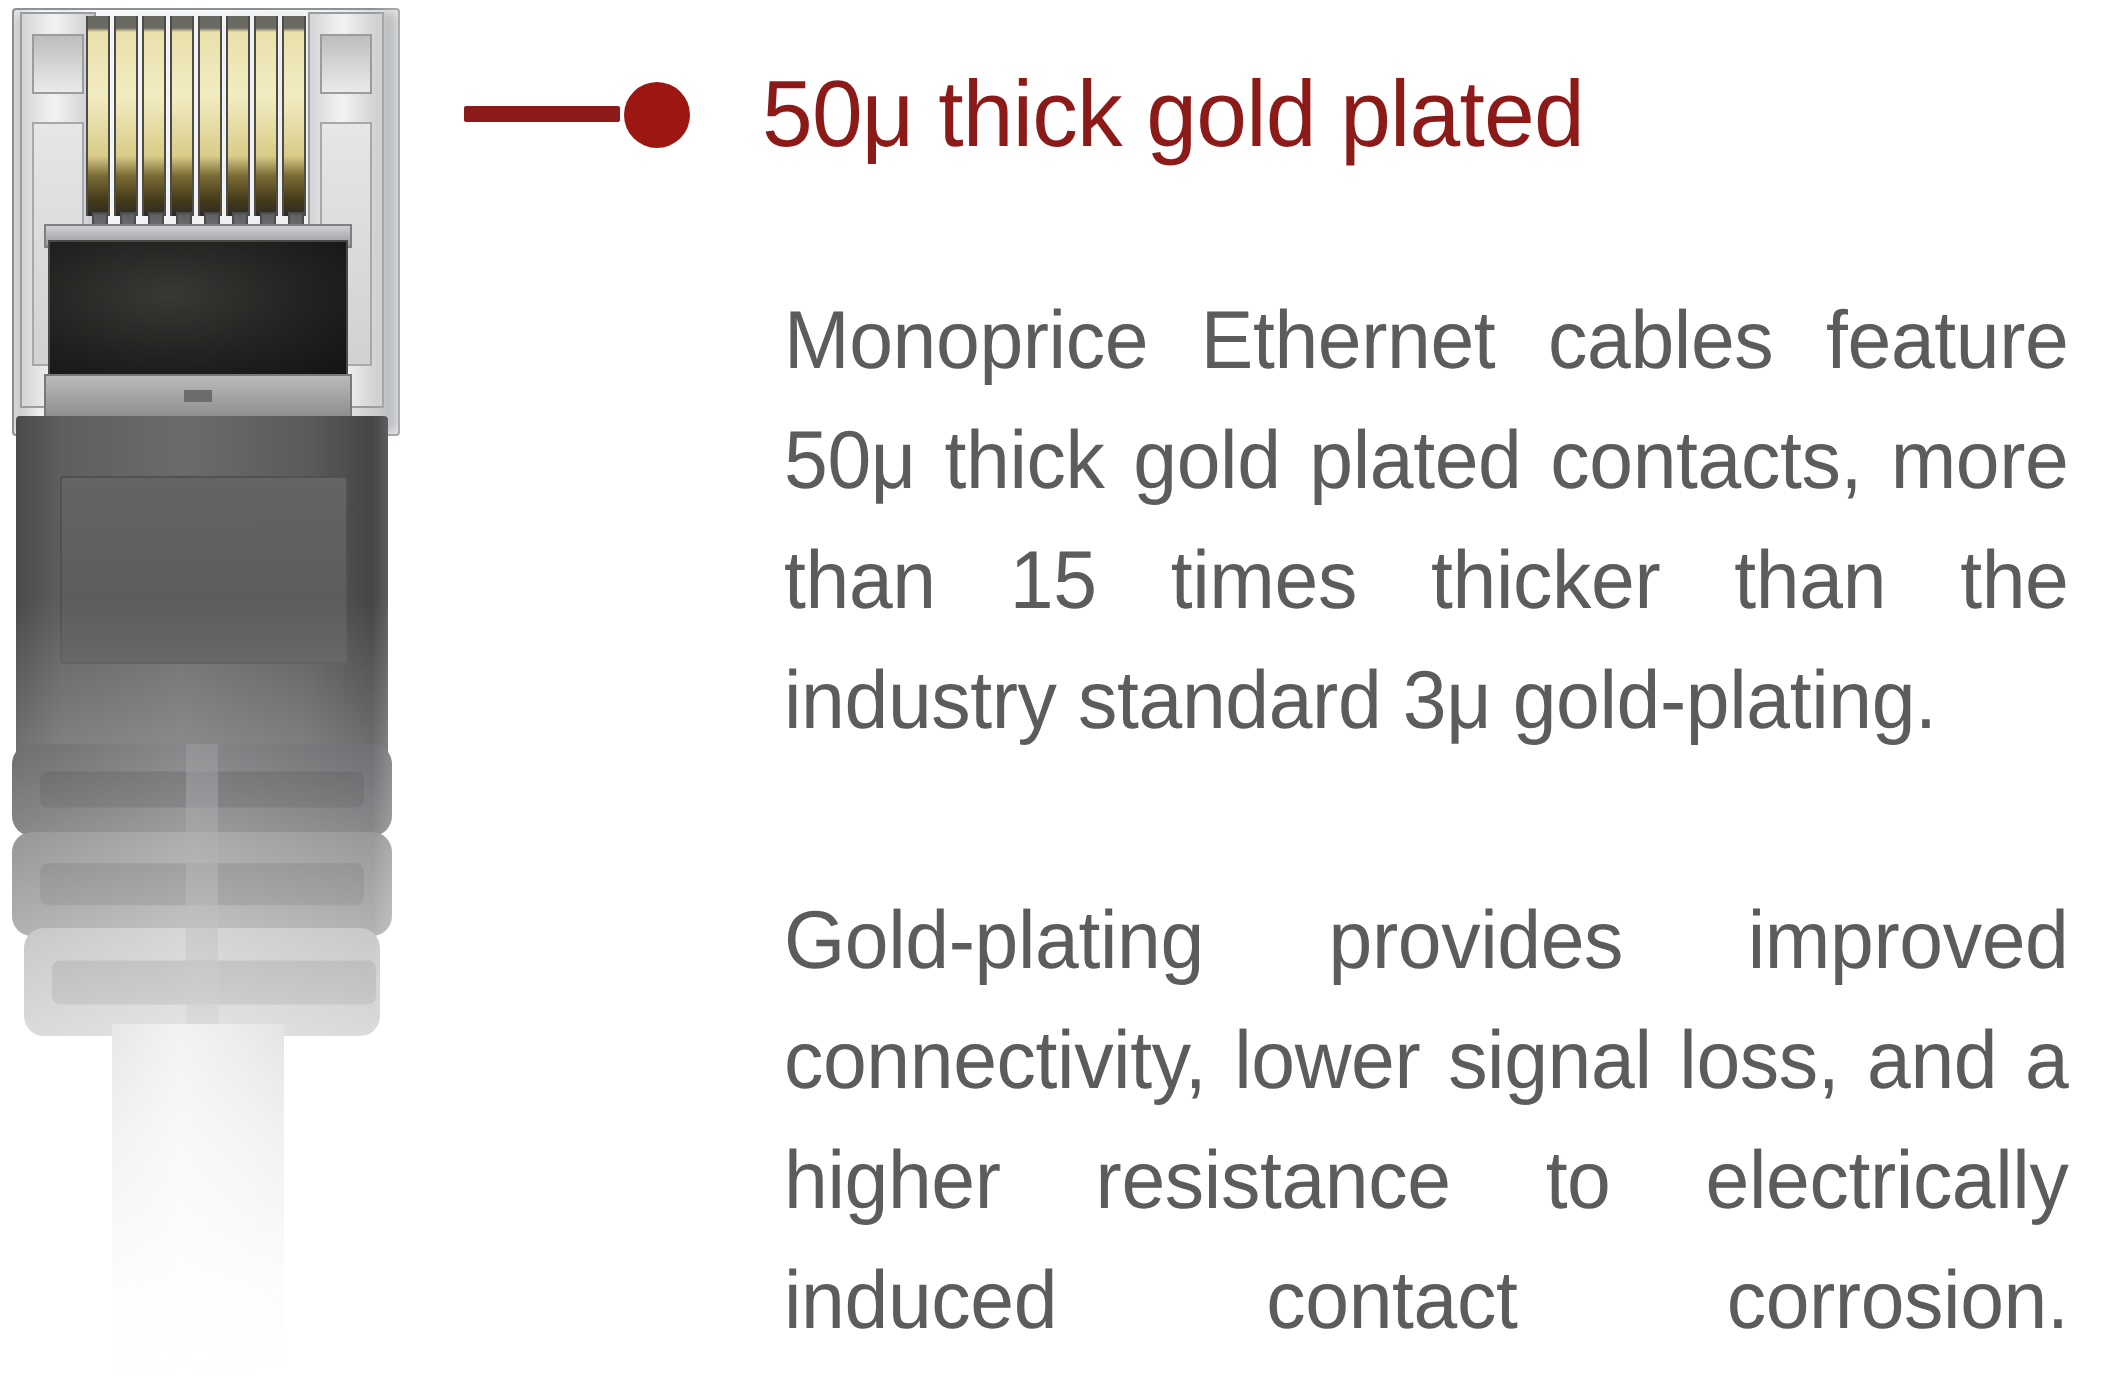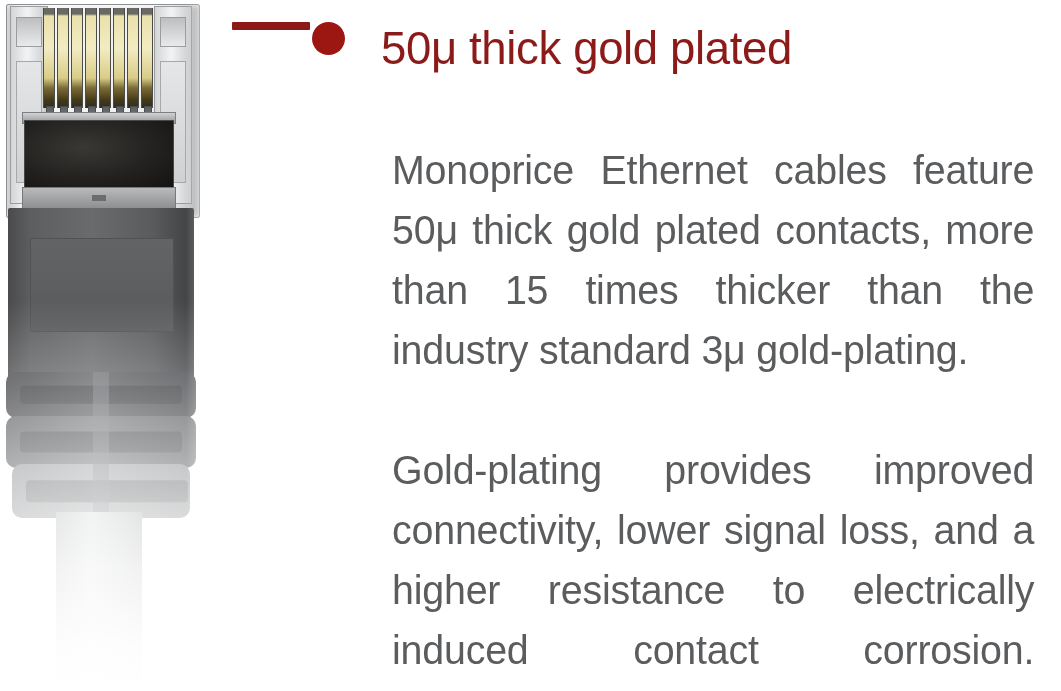--- a/index.html
+++ b/index.html
@@ -237,20 +237,21 @@
     top: 0;
     width: 829px;
     height: 691px;
   }
 
   #headline-row {
     position: absolute;
     left: 0;
     top: 22px;
     display: flex;
+    align-items: center;
     height: 70px;
   }
   #bullet-line {
     width: 78px;
     height: 8px;
     background: #8B1A18;
     border-radius: 1px;
   }
   #bullet-dot {
     width: 33px;

